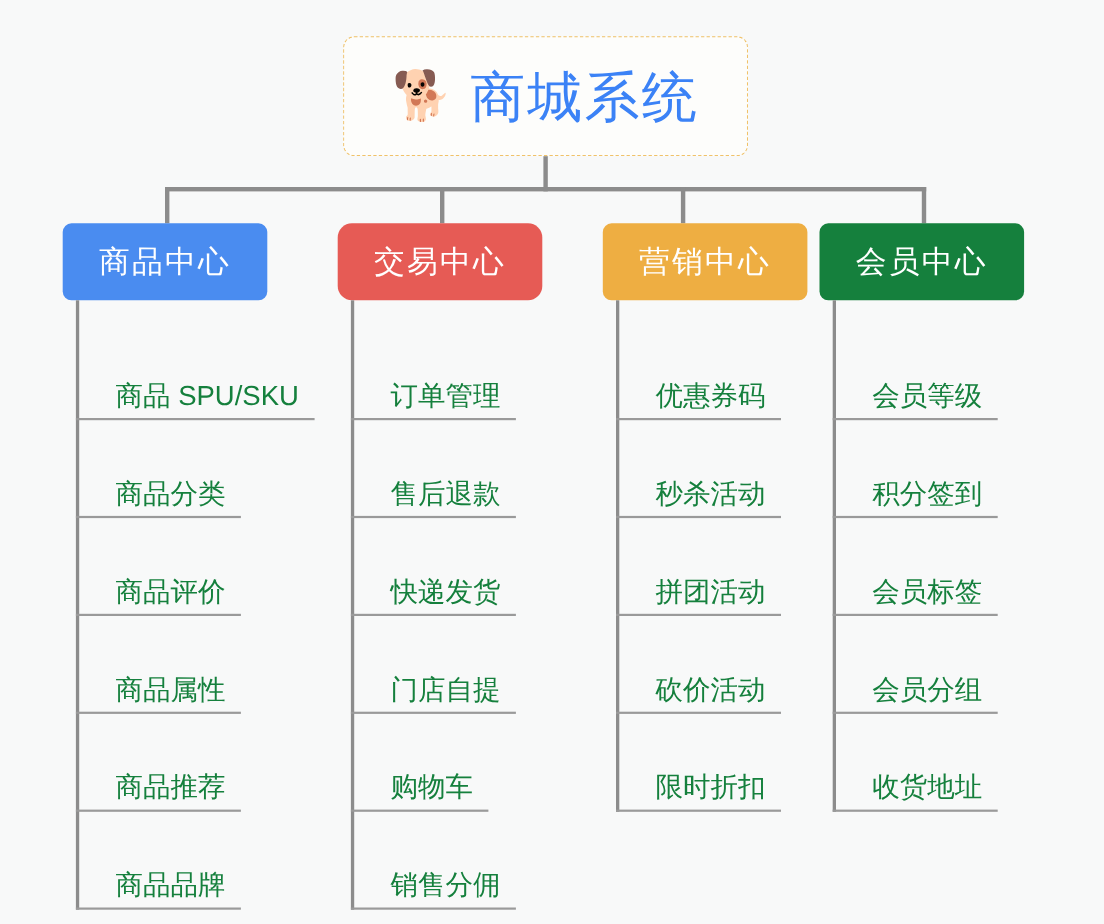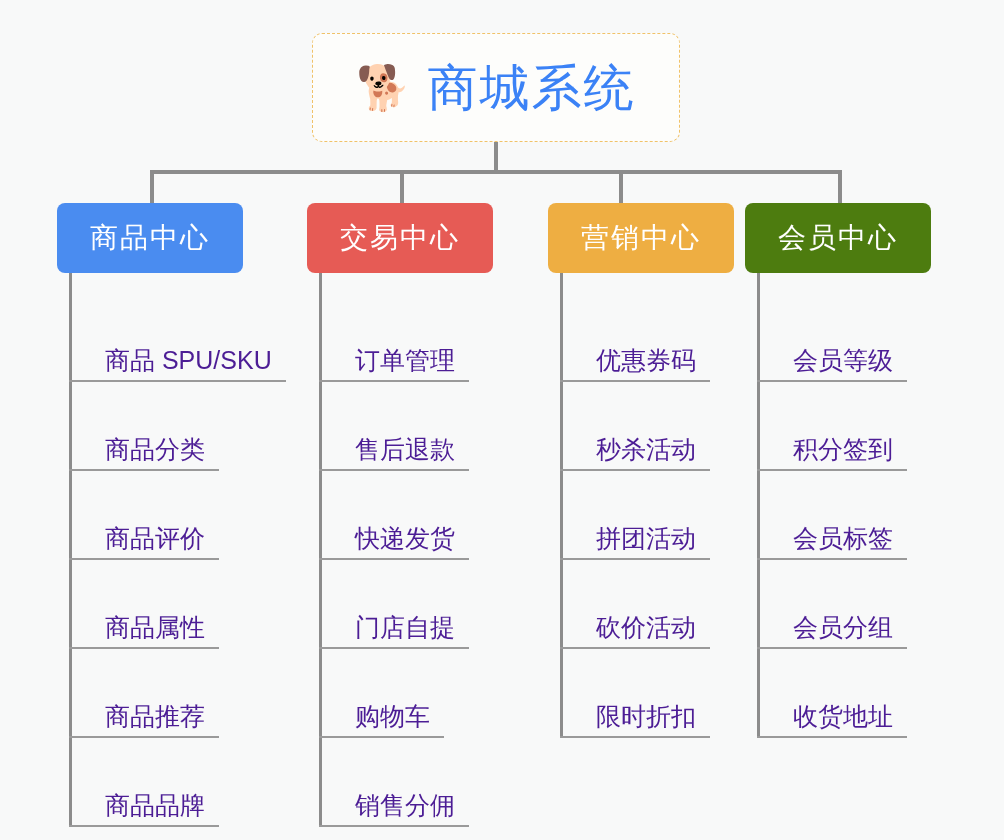--- a/index.html
+++ b/index.html
@@ -80,21 +80,21 @@
     align-items: flex-end;
   }
   .leaf-inner {
     display: inline-block;
     padding: 0 14px 6px 36px;
     border-bottom: 2px solid #9a9a9a;
     white-space: nowrap;
   }
   .leaf-label {
     font-size: 25px;
-    color: #4c1d95;
+    color: #15803d;
     line-height: 1.1;
   }
 </style>
 </head>
 <body>
 
 <div id="stage">
 
   <div class="root-node">
     <span class="root-emoji">🐕</span>
@@ -131,21 +131,21 @@
           </div>
           <div class="leaf">
             <div class="leaf-inner"><span class="leaf-label">商品推荐</span></div>
           </div>
           <div class="leaf">
             <div class="leaf-inner"><span class="leaf-label">商品品牌</span></div>
           </div>
         </div>
       </div>
       <div class="col" style="left: 307px; width: 186px;">
-        <div class="col-header" style="background: rgb(230, 91, 85);">
+        <div class="col-header" style="background: rgb(230, 91, 85); border-radius: 13px;">
           <span>交易中心</span>
         </div>
         <div class="leaves">
           <div class="trunk" style="background: rgb(140, 140, 140);"></div>
           <div class="leaf">
             <div class="leaf-inner"><span class="leaf-label">订单管理</span></div>
           </div>
           <div class="leaf">
             <div class="leaf-inner"><span class="leaf-label">售后退款</span></div>
           </div>
@@ -180,21 +180,21 @@
           </div>
           <div class="leaf">
             <div class="leaf-inner"><span class="leaf-label">砍价活动</span></div>
           </div>
           <div class="leaf">
             <div class="leaf-inner"><span class="leaf-label">限时折扣</span></div>
           </div>
         </div>
       </div>
       <div class="col" style="left: 745px; width: 186px;">
-        <div class="col-header" style="background: #4d7c0f;">
+        <div class="col-header" style="background: #15803d;">
           <span>会员中心</span>
         </div>
         <div class="leaves">
           <div class="trunk" style="background: rgb(140, 140, 140);"></div>
           <div class="leaf">
             <div class="leaf-inner"><span class="leaf-label">会员等级</span></div>
           </div>
           <div class="leaf">
             <div class="leaf-inner"><span class="leaf-label">积分签到</span></div>
           </div>

